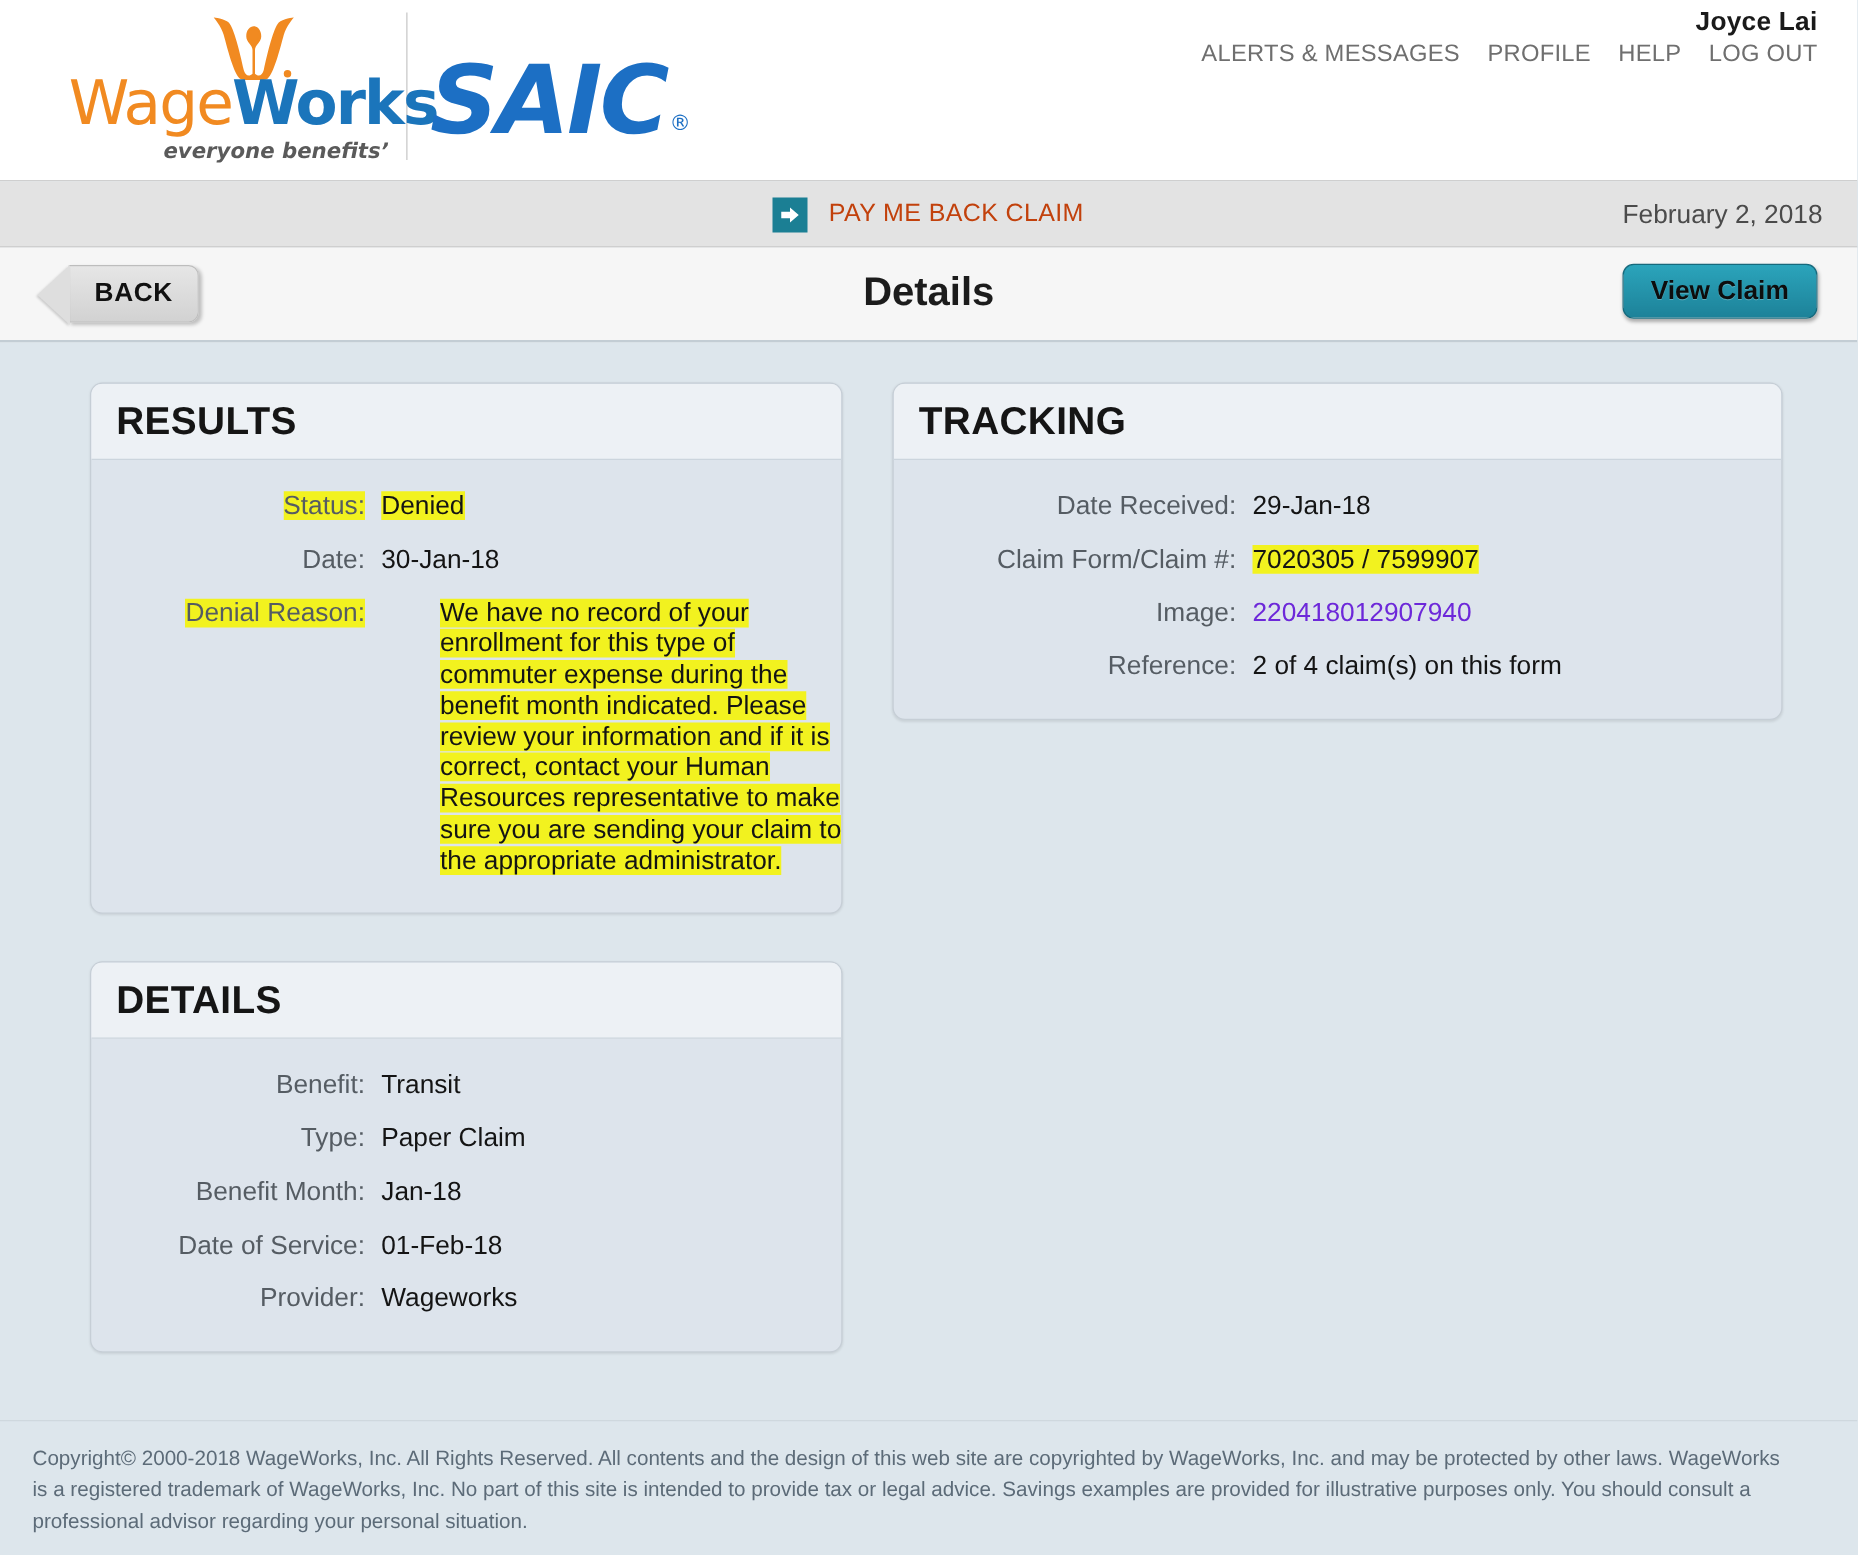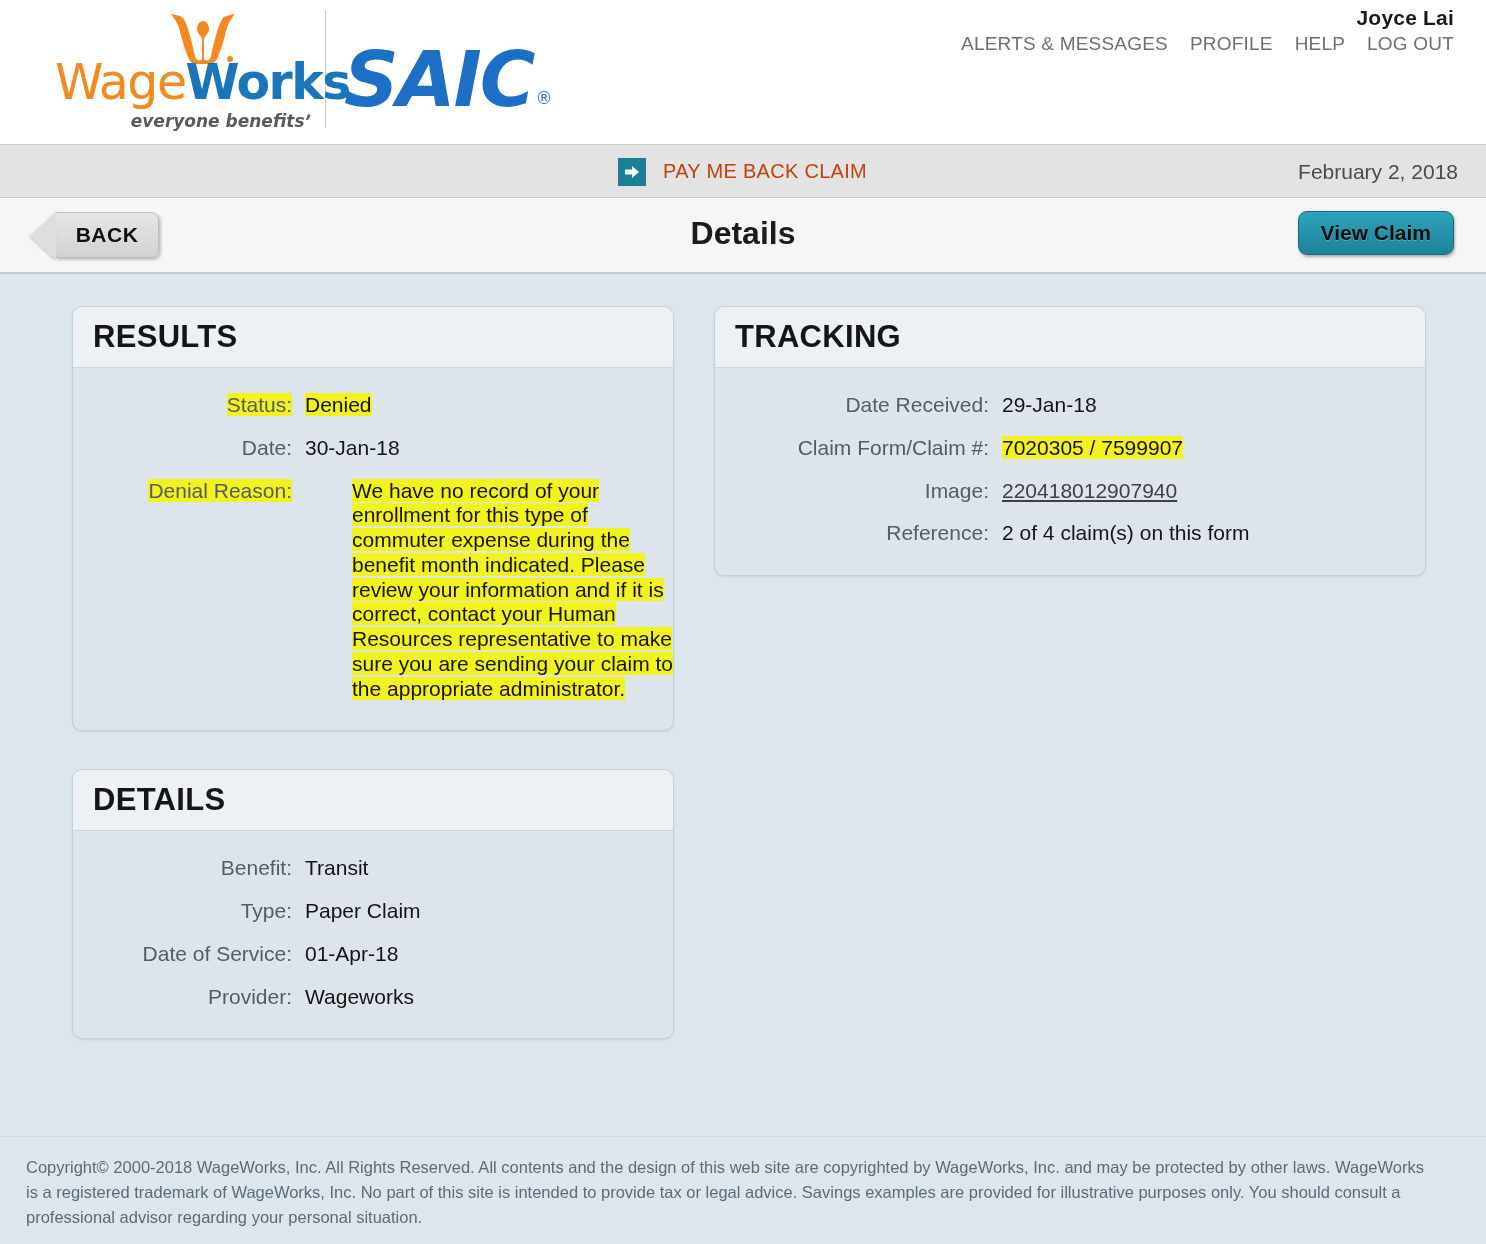--- a/index.html
+++ b/index.html
@@ -251,22 +251,21 @@
   .col-right .row .lbl { width: 287px; }
 
   .hl { background: #f2f21f; box-decoration-break: clone; -webkit-box-decoration-break: clone; }
 
   .reason-text {
     max-width: 348px;
     white-space: pre-line;
     margin-left: 47px;
   }
   .link {
-    color: #404040;
-    text-decoration: underline;
+    color: #6d28d9;
     cursor: pointer;
   }
 
   
   .footer {
     position: relative;
     padding: 18px 60px 0 26px;
     font-size: 16.5px;
     line-height: 1.5;
     color: #5c6b78;
@@ -359,22 +358,26 @@
         <div class="panel-body">
           <div class="row">
             <div class="lbl">Benefit:</div>
             <div class="val">Transit</div>
           </div>
           <div class="row">
             <div class="lbl">Type:</div>
             <div class="val">Paper Claim</div>
           </div>
           <div class="row">
+            <div class="lbl">Benefit Month:</div>
+            <div class="val">Jan-18</div>
+          </div>
+          <div class="row">
             <div class="lbl">Date of Service:</div>
-            <div class="val">01-Apr-18</div>
+            <div class="val">01-Feb-18</div>
           </div>
           <div class="row">
             <div class="lbl">Provider:</div>
             <div class="val">Wageworks</div>
           </div>
         </div>
       </section>
 
     </div>
 

